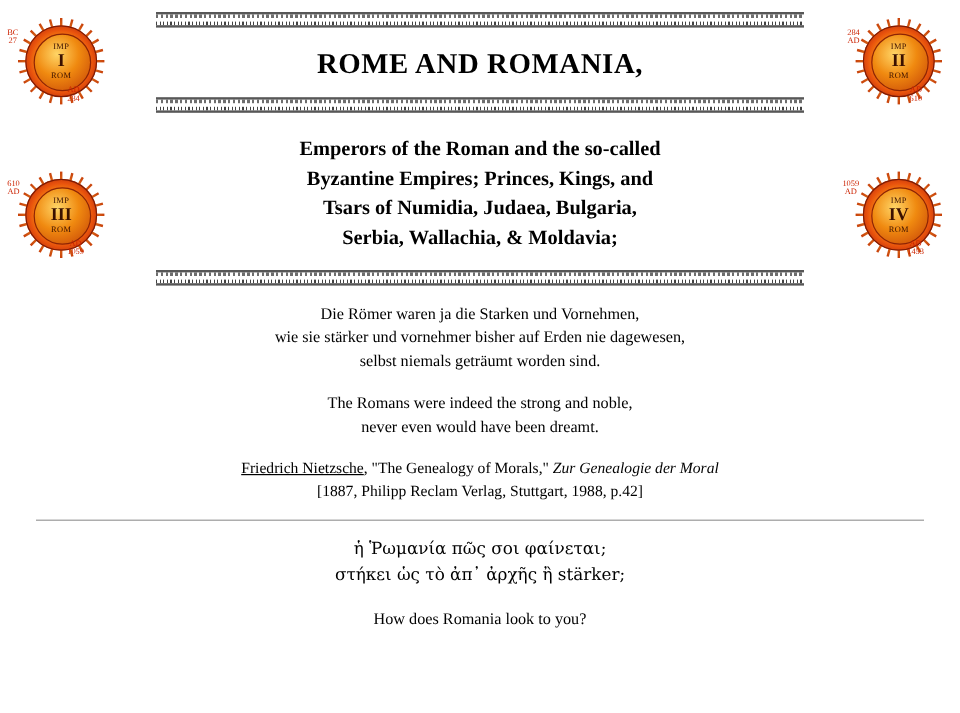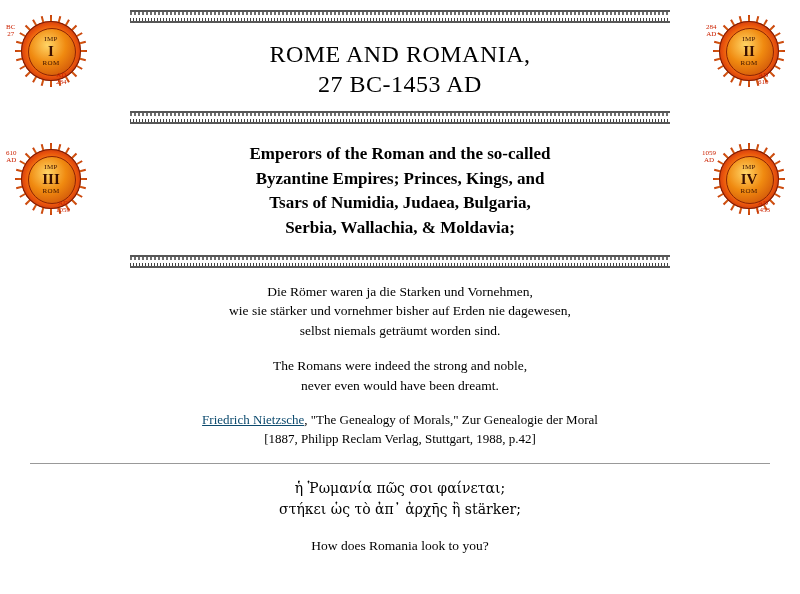--- a/index.html
+++ b/index.html
@@ -107,21 +107,21 @@
   }
 
   .rule-top { width: 540px; margin-top: 10px; }
   .rule-mid { width: 540px; margin-top: 12px; }
   .rule-low { width: 540px; margin-top: 14px; }
 
   h1.title {
     text-align: center;
     font-family: "Liberation Serif", serif;
     font-size: 24px;
-    font-weight: normal;
+    font-weight: bold;
     letter-spacing: 0.5px;
     margin: 16px 0 4px 0;
     line-height: 1.25;
   }
   h1.title .line2 { display: block; }
 
   h2.subtitle {
     text-align: center;
     font-family: "Liberation Serif", serif;
     font-size: 17px;
@@ -141,24 +141,24 @@
   .quote-block .para + .para { margin-top: 16px; }
   .quote-block .line { display: block; }
 
   .cite {
     text-align: center;
     font-size: 13px;
     line-height: 1.45;
     margin-top: 16px;
   }
   .cite a {
-    color: #0c4a6e;
+    color: #000000;
     text-decoration: underline;
   }
-  .cite .ital { }
+  .cite .ital { font-style: italic; }
   .cite .line { display: block; }
 
   hr.plain {
     border: none;
     border-top: 1px solid #999;
     margin: 14px auto 0 auto;
     width: 740px;
   }
 
   .greek-block {
@@ -340,21 +340,20 @@
 AD</div>
 <div class="corner-label" style="left:756px; top:200px;">AD
 1453</div>
 
 <div class="wrap">
 
   <div class="orn-rule rule-top"></div>
 
   <h1 class="title">
     <span class="line1">ROME AND ROMANIA,</span>
-    <span class="line2">27 BC-1453 AD</span>
   </h1>
 
   <div class="orn-rule rule-mid"></div>
 
   <h2 class="subtitle">
     <span>Emperors of the Roman and the so-called</span>
     <span>Byzantine Empires; Princes, Kings, and</span>
     <span>Tsars of Numidia, Judaea, Bulgaria,</span>
     <span>Serbia, Wallachia, &amp; Moldavia;</span>
   </h2>

